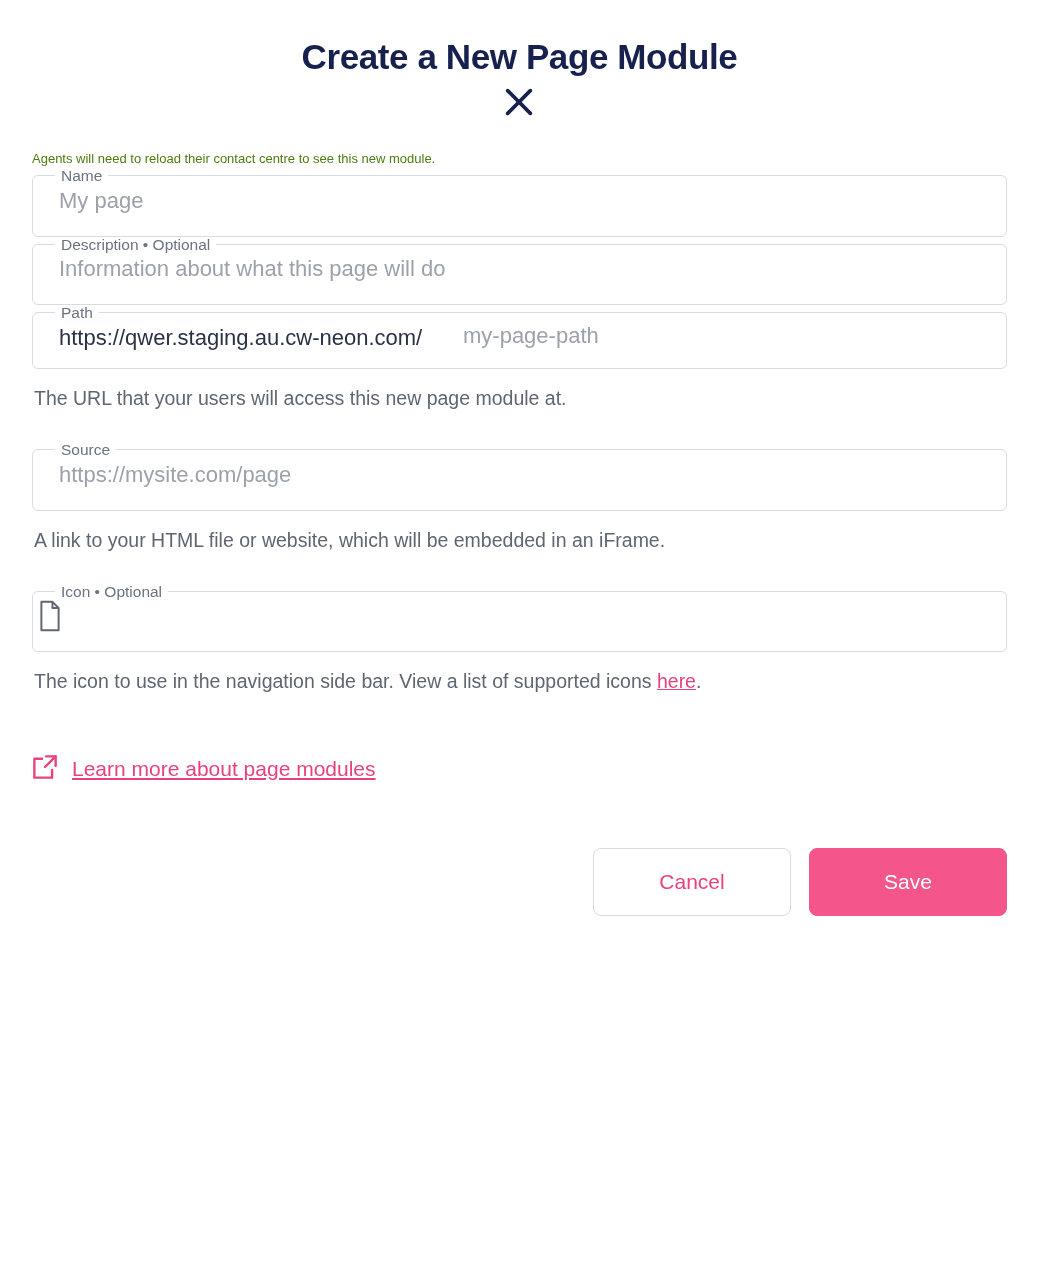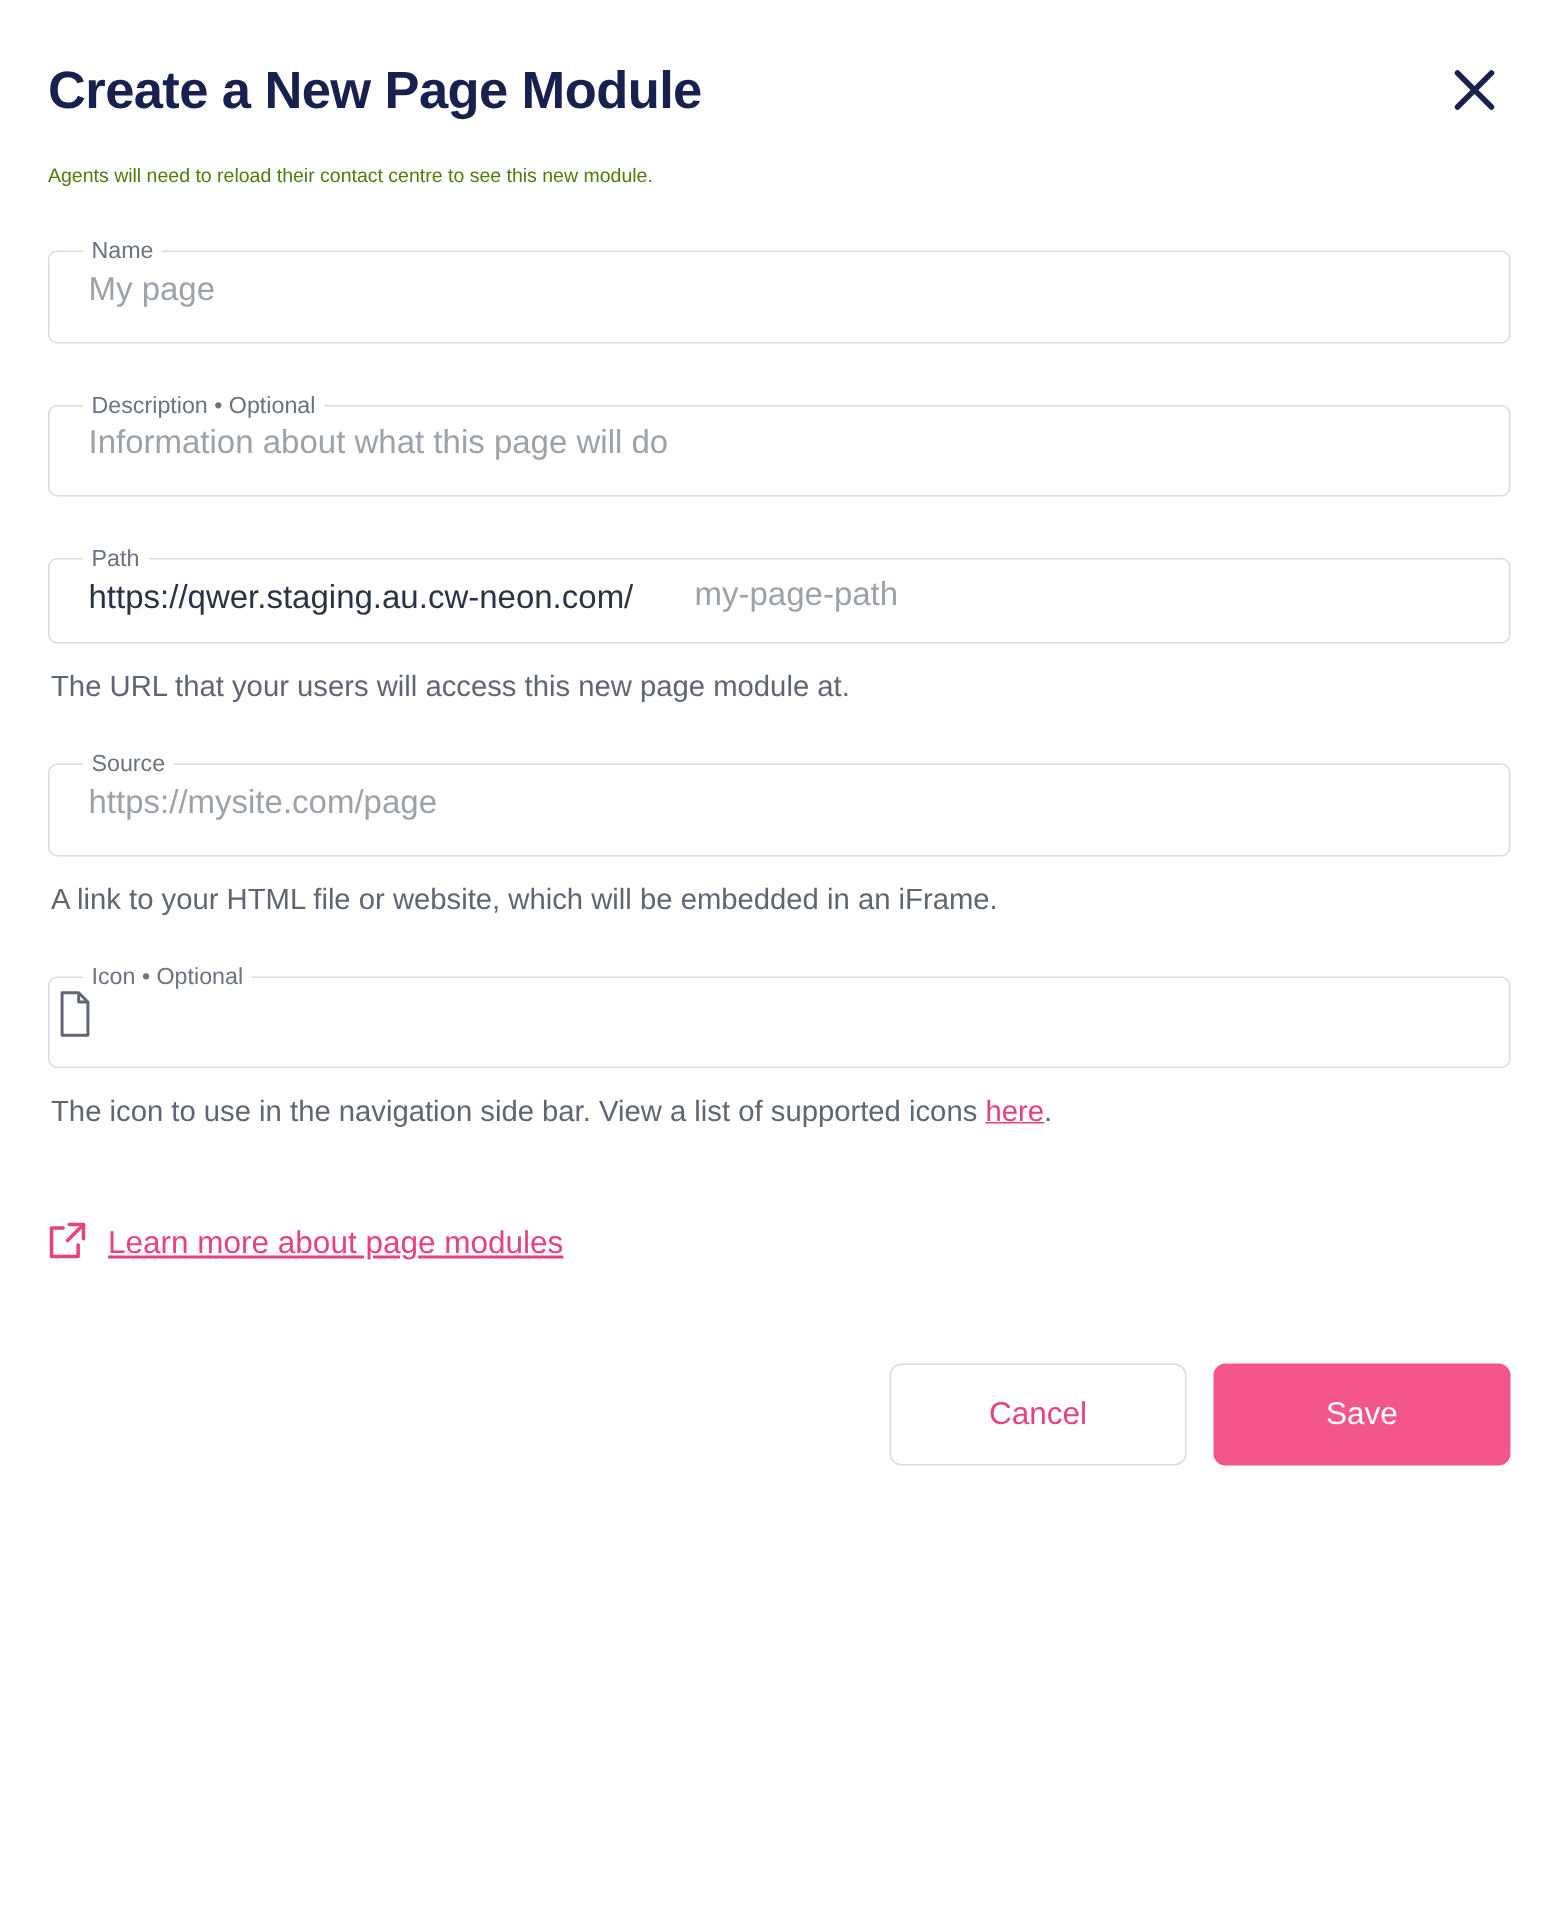--- a/index.html
+++ b/index.html
@@ -12,22 +12,23 @@
   }
   .dialog {
     position: relative;
     width: 1039px;
     height: 1270px;
     padding: 36px 32px 0 32px;
     background: #ffffff;
   }
   .header-row {
     display: flex;
-    align-items: flex-end;
+    align-items: center;
     justify-content: space-between;
+    flex-direction: column;
   }
   .title {
     font-size: 35px;
     font-weight: 700;
     color: #18214d;
     letter-spacing: -0.4px;
     margin: 0;
     line-height: 1.2;
   }
   .close-btn {
@@ -39,21 +40,21 @@
     margin-right: 2px;
   }
   .close-btn svg { display: block; }
   .subtitle {
     font-size: 13px;
     color: #4d7c0f;
     margin: 26px 0 0 0;
     line-height: 1.4;
   }
 
-  .field-block { margin-top: 34px; }
+  .field-block { }
   .field-block.tight { margin-top: 30px; }
 
   .fieldset {
     position: relative;
     border: 1px solid #d8dbe0;
     border-radius: 6px;
     padding: 0;
     margin: 0;
     background: #fff;
   }

